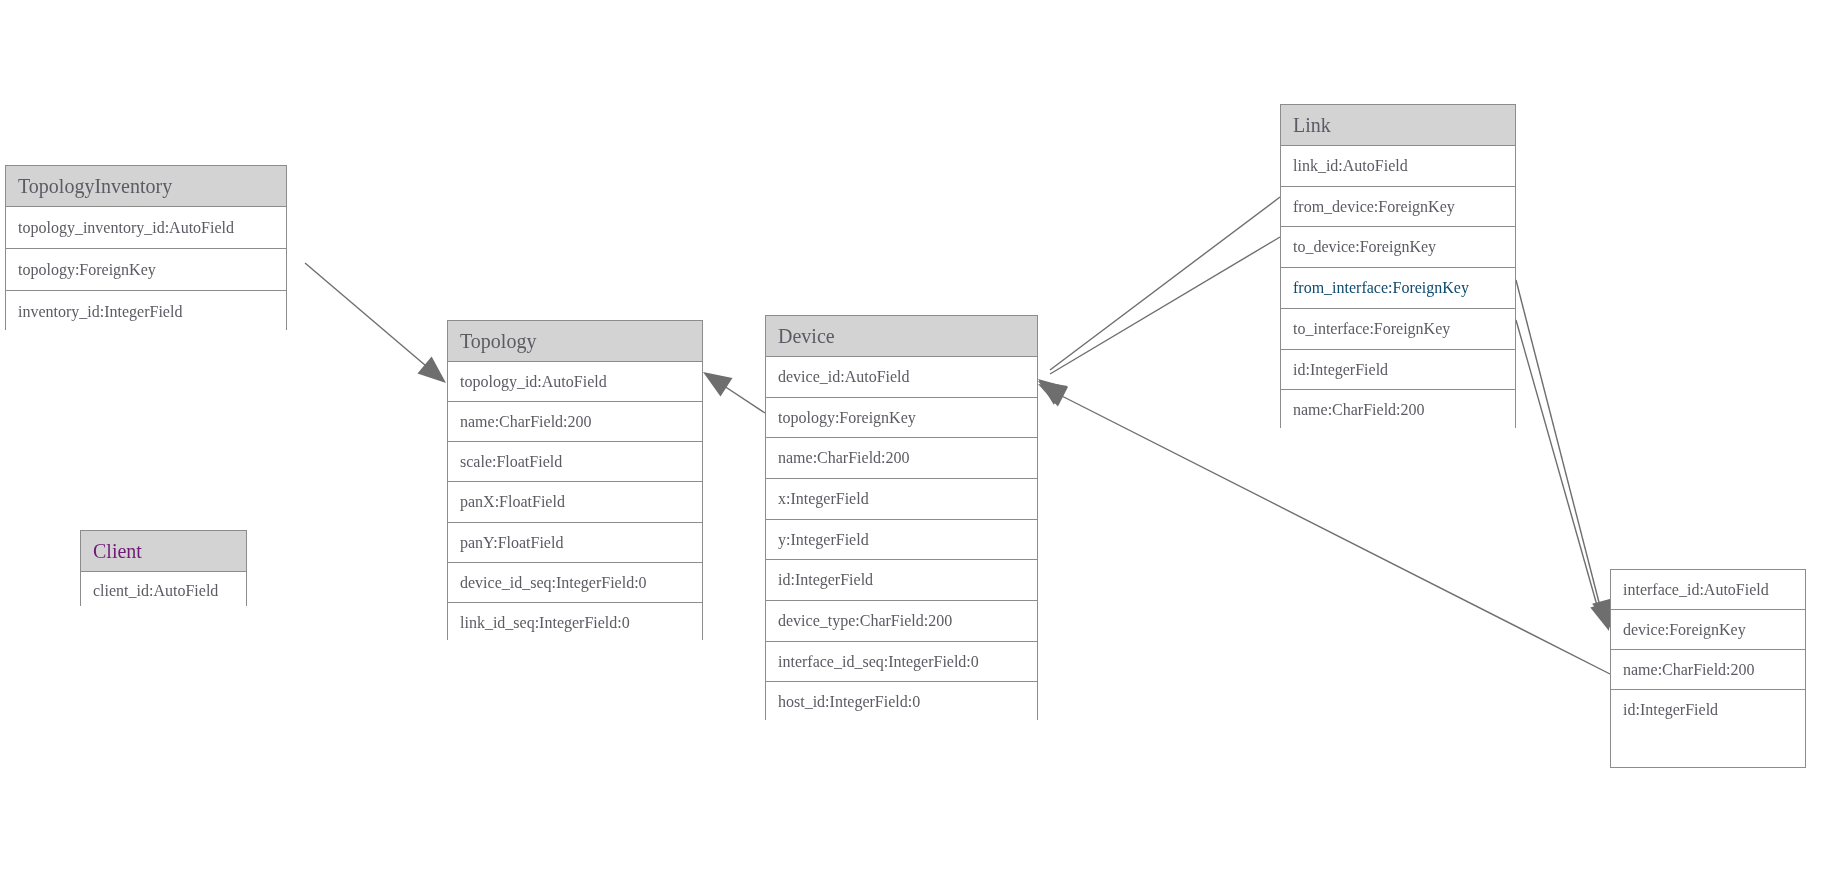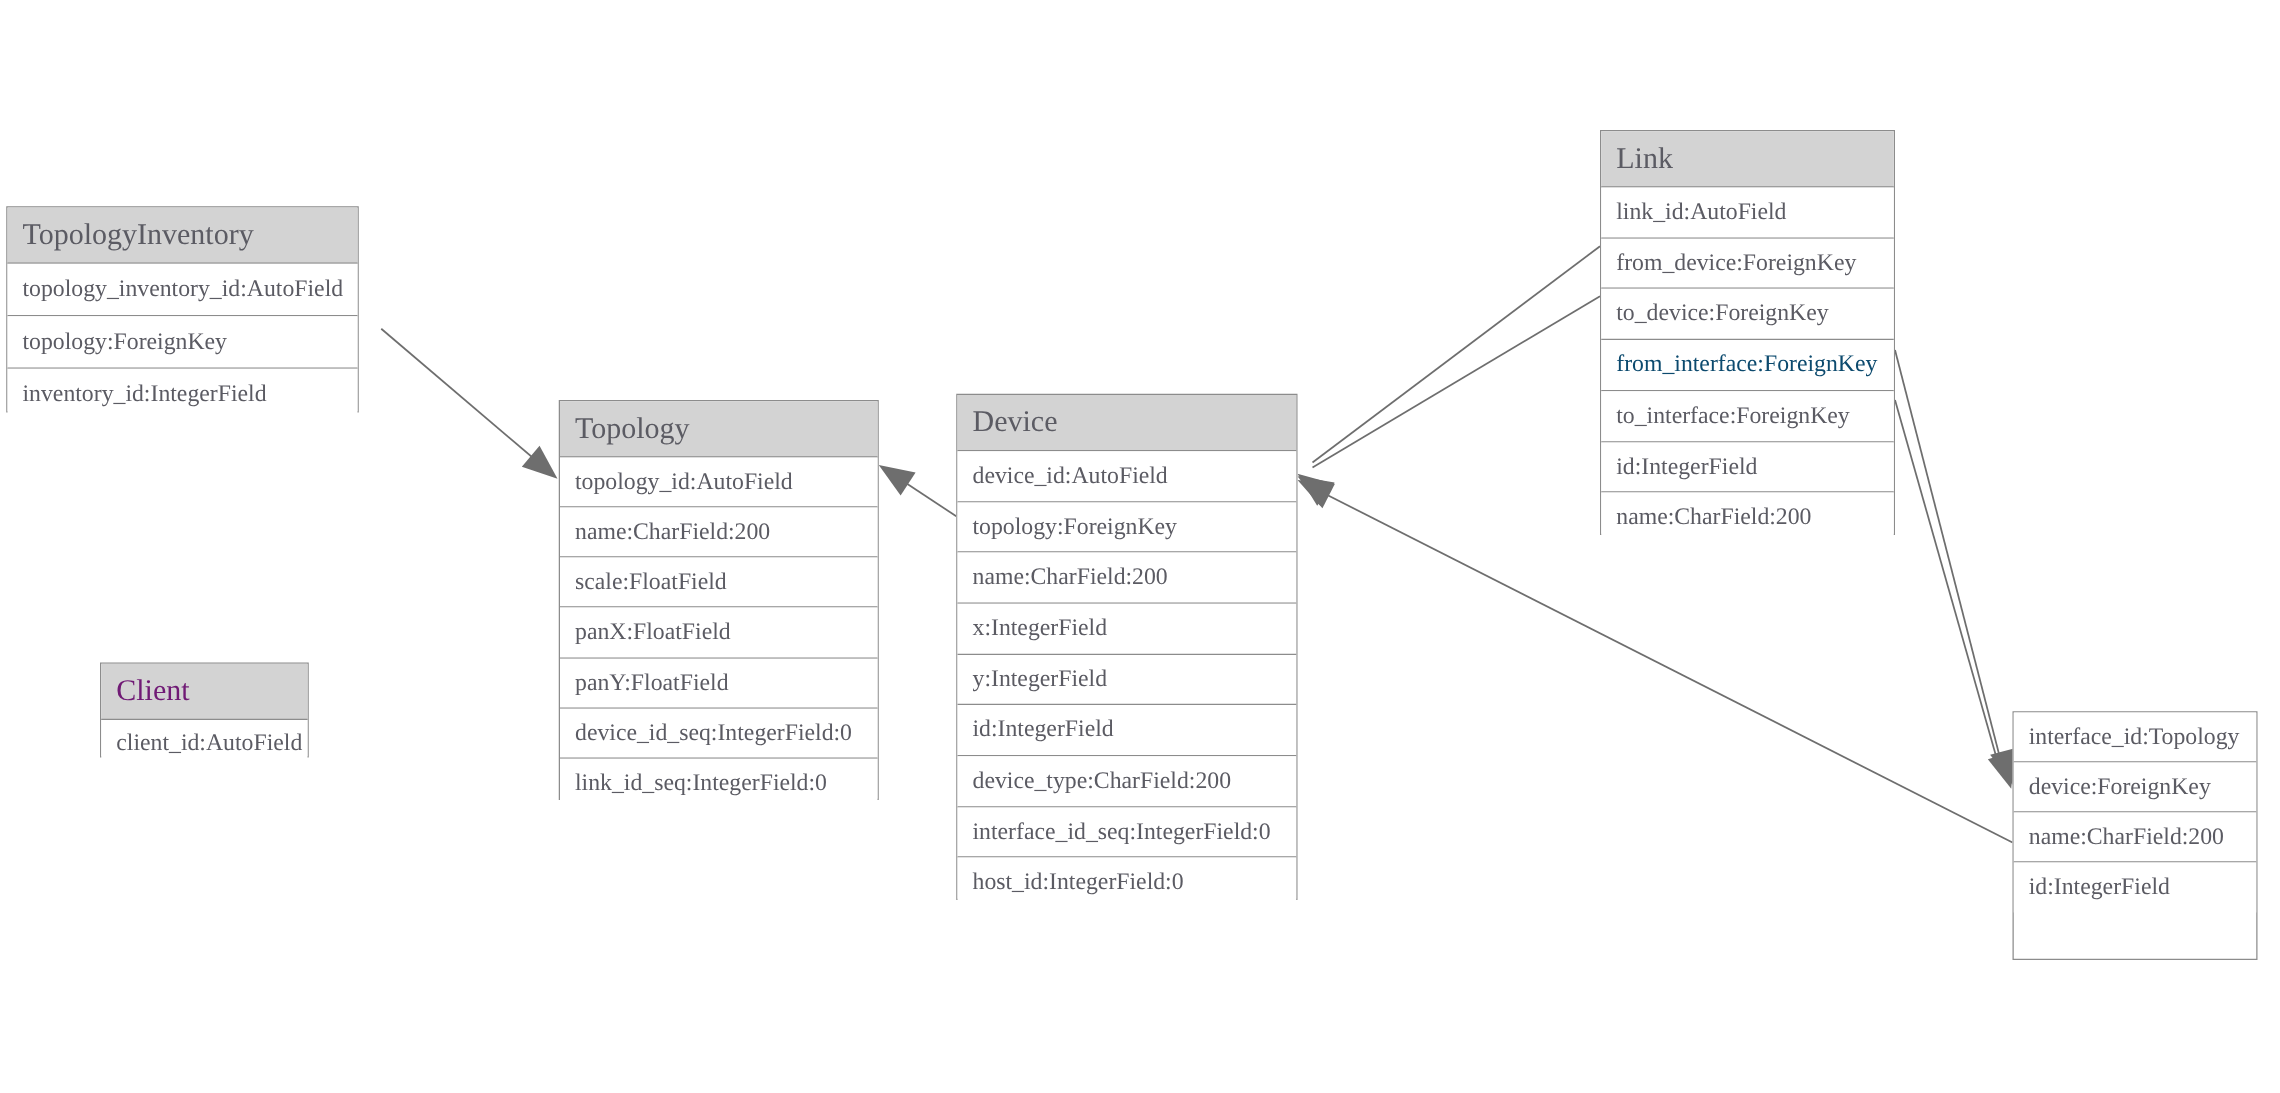--- a/index.html
+++ b/index.html
@@ -29,31 +29,31 @@
     box-sizing: border-box;
     border: 1.5px solid #8c8c8c;
     background: #ffffff;
     z-index: 5;
   }
   .entity-header {
     box-sizing: border-box;
     background: #d3d3d3;
     border-bottom: 1.5px solid #8c8c8c;
     color: #5b5b63;
-    font-size: 24px;
+    font-size: 20px;
     line-height: 1;
     padding: 10px 0 10px 12px;
     white-space: nowrap;
     overflow: hidden;
   }
   .entity-field {
     box-sizing: border-box;
     border-bottom: 1.5px solid #8c8c8c;
     color: #5b5b63;
-    font-size: 19px;
+    font-size: 16px;
     line-height: 1;
     padding: 11px 0 11px 12px;
     white-space: nowrap;
     overflow: hidden;
     background: #ffffff;
   }
   .entity-field:last-child {
     border-bottom: none;
   }
 </style>
@@ -126,21 +126,21 @@
         <div class="entity-header" style="background: rgb(211, 211, 211); color: rgb(91, 91, 99); border-bottom-color: rgb(140, 140, 140);">Link</div>
         <div class="entity-field" style="height: 40.7143px; line-height: 18.7143px; color: rgb(91, 91, 99); border-bottom-color: rgb(140, 140, 140);">link_id:AutoField</div>
         <div class="entity-field" style="height: 40.7143px; line-height: 18.7143px; color: rgb(91, 91, 99); border-bottom-color: rgb(140, 140, 140);">from_device:ForeignKey</div>
         <div class="entity-field" style="height: 40.7143px; line-height: 18.7143px; color: rgb(91, 91, 99); border-bottom-color: rgb(140, 140, 140);">to_device:ForeignKey</div>
         <div class="entity-field" style="height: 40.7143px; line-height: 18.7143px; color: #0c4a6e; border-bottom-color: rgb(140, 140, 140);">from_interface:ForeignKey</div>
         <div class="entity-field" style="height: 40.7143px; line-height: 18.7143px; color: rgb(91, 91, 99); border-bottom-color: rgb(140, 140, 140);">to_interface:ForeignKey</div>
         <div class="entity-field" style="height: 40.7143px; line-height: 18.7143px; color: rgb(91, 91, 99); border-bottom-color: rgb(140, 140, 140);">id:IntegerField</div>
         <div class="entity-field" style="height: 40.7143px; line-height: 18.7143px; color: rgb(91, 91, 99); border-bottom-color: rgb(140, 140, 140);">name:CharField:200</div>
       </div>
       <div class="entity" style="left: 1610px; top: 569px; width: 196px; height: 199px; border-color: rgb(140, 140, 140);">
-        <div class="entity-field" style="height: 40px; line-height: 18px; color: rgb(91, 91, 99); border-bottom-color: rgb(140, 140, 140);">interface_id:Topology</div>
+        <div class="entity-field" style="height: 40px; line-height: 18px; color: rgb(91, 91, 99); border-bottom-color: rgb(140, 140, 140);">interface_id:AutoField</div>
         <div class="entity-field" style="height: 40px; line-height: 18px; color: rgb(91, 91, 99); border-bottom-color: rgb(140, 140, 140);">device:ForeignKey</div>
         <div class="entity-field" style="height: 40px; line-height: 18px; color: rgb(91, 91, 99); border-bottom-color: rgb(140, 140, 140);">name:CharField:200</div>
         <div class="entity-field" style="height: 40px; line-height: 18px; color: rgb(91, 91, 99); border-bottom-color: rgb(140, 140, 140);">id:IntegerField</div>
       </div>
       <div class="entity" style="left: 80px; top: 530px; width: 167px; height: 76px; border-color: rgb(140, 140, 140);">
         <div class="entity-header" style="background: rgb(211, 211, 211); color: #701a75; border-bottom-color: rgb(140, 140, 140);">Client</div>
         <div class="entity-field" style="height: 37px; line-height: 15px; color: rgb(91, 91, 99); border-bottom-color: rgb(140, 140, 140);">client_id:AutoField</div>
       </div>
     </div>
 

